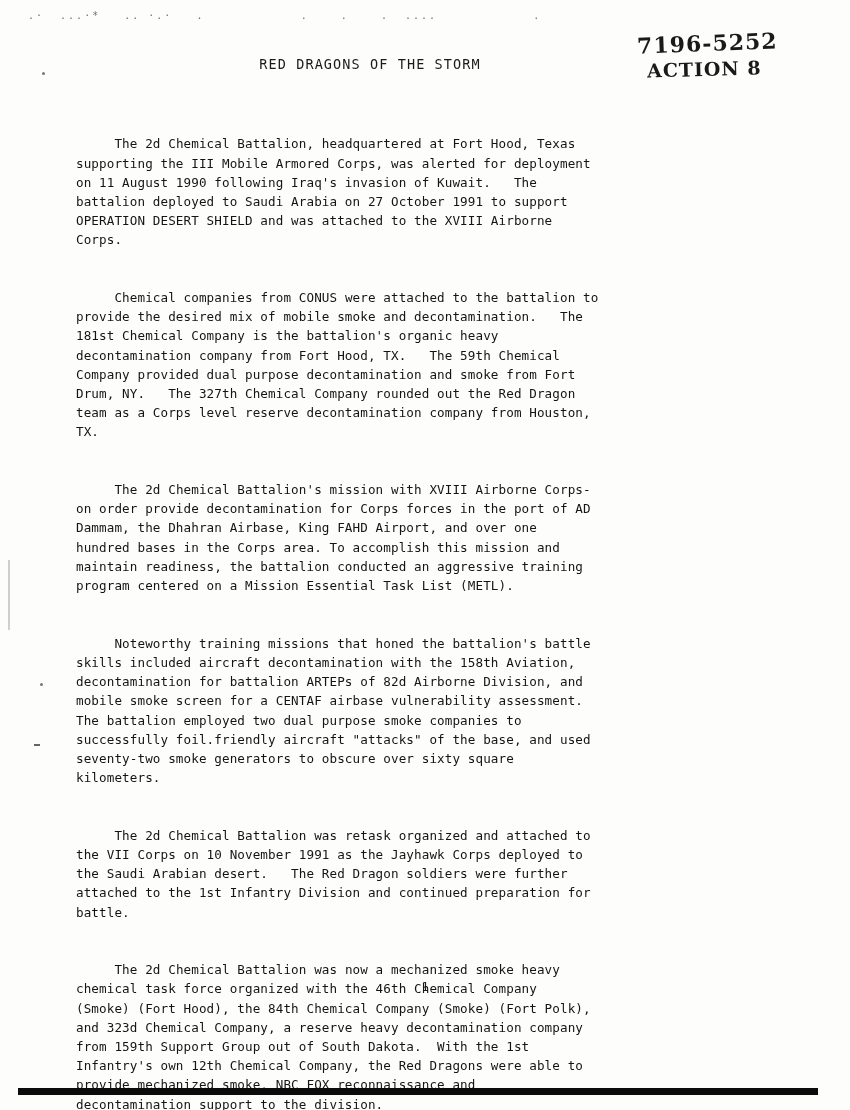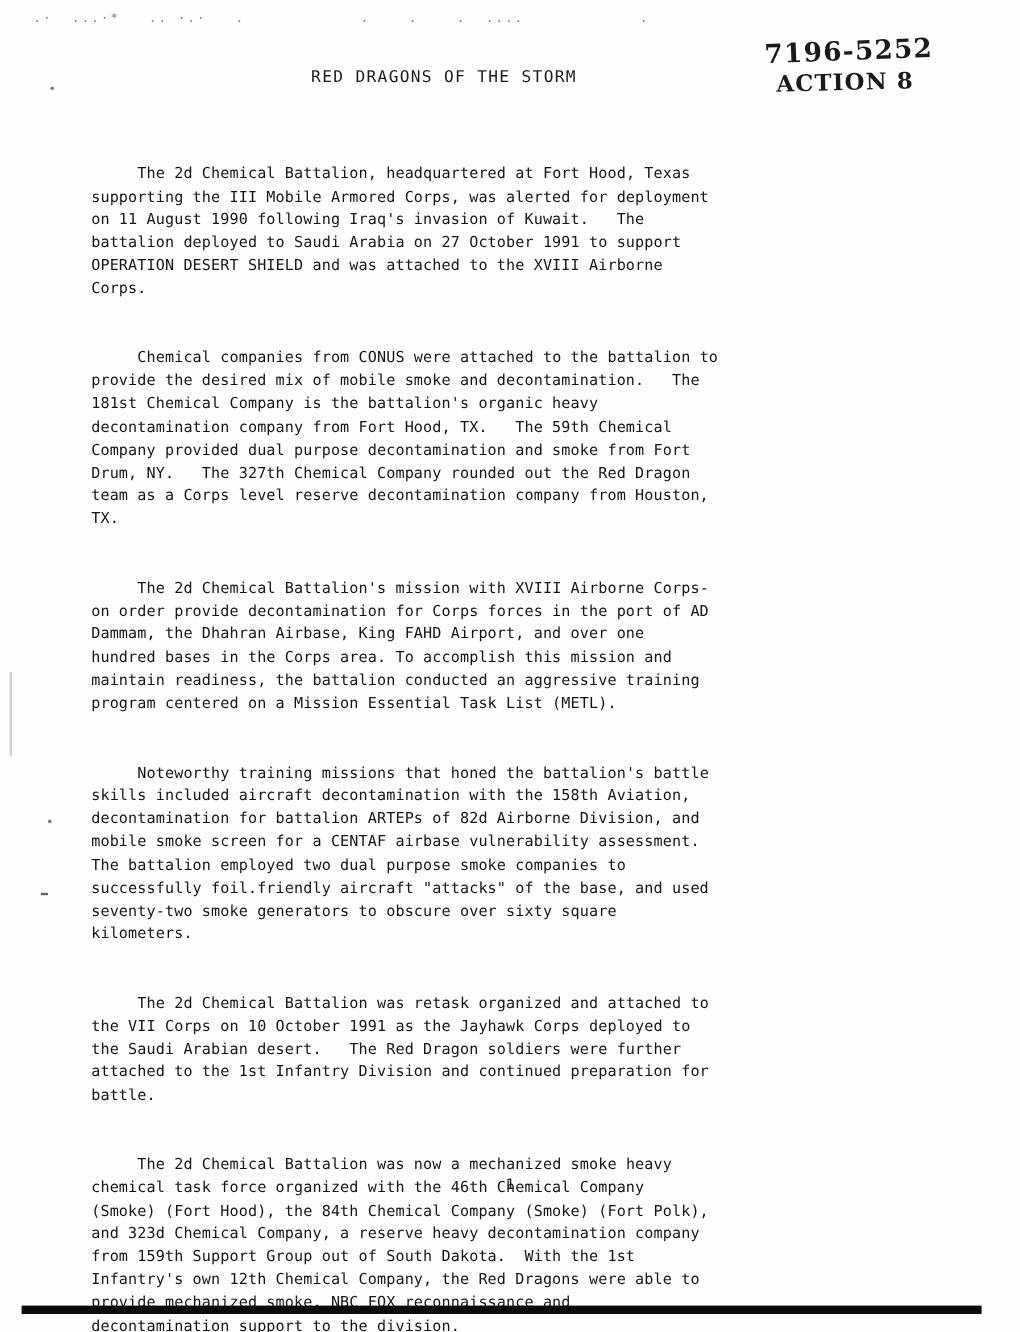--- a/index.html
+++ b/index.html
@@ -170,21 +170,21 @@
 program centered on a Mission Essential Task List (METL).</div>
     <div class="para">     Noteworthy training missions that honed the battalion's battle
 skills included aircraft decontamination with the 158th Aviation,
 decontamination for battalion ARTEPs of 82d Airborne Division, and
 mobile smoke screen for a CENTAF airbase vulnerability assessment.
 The battalion employed two dual purpose smoke companies to
 successfully foil.friendly aircraft "attacks" of the base, and used
 seventy-two smoke generators to obscure over sixty square
 kilometers.</div>
     <div class="para">     The 2d Chemical Battalion was retask organized and attached to
-the VII Corps on 10 October 1991 as the Jayhawk Corps deployed to
+the VII Corps on 10 November 1991 as the Jayhawk Corps deployed to
 the Saudi Arabian desert.   The Red Dragon soldiers were further
 attached to the 1st Infantry Division and continued preparation for
 battle.</div>
     <div class="para">     The 2d Chemical Battalion was now a mechanized smoke heavy
 chemical task force organized with the 46th Chemical Company
 (Smoke) (Fort Hood), the 84th Chemical Company (Smoke) (Fort Polk),
 and 323d Chemical Company, a reserve heavy decontamination company
 from 159th Support Group out of South Dakota.  With the 1st
 Infantry's own 12th Chemical Company, the Red Dragons were able to
 provide mechanized smoke, NBC FOX reconnaissance and

